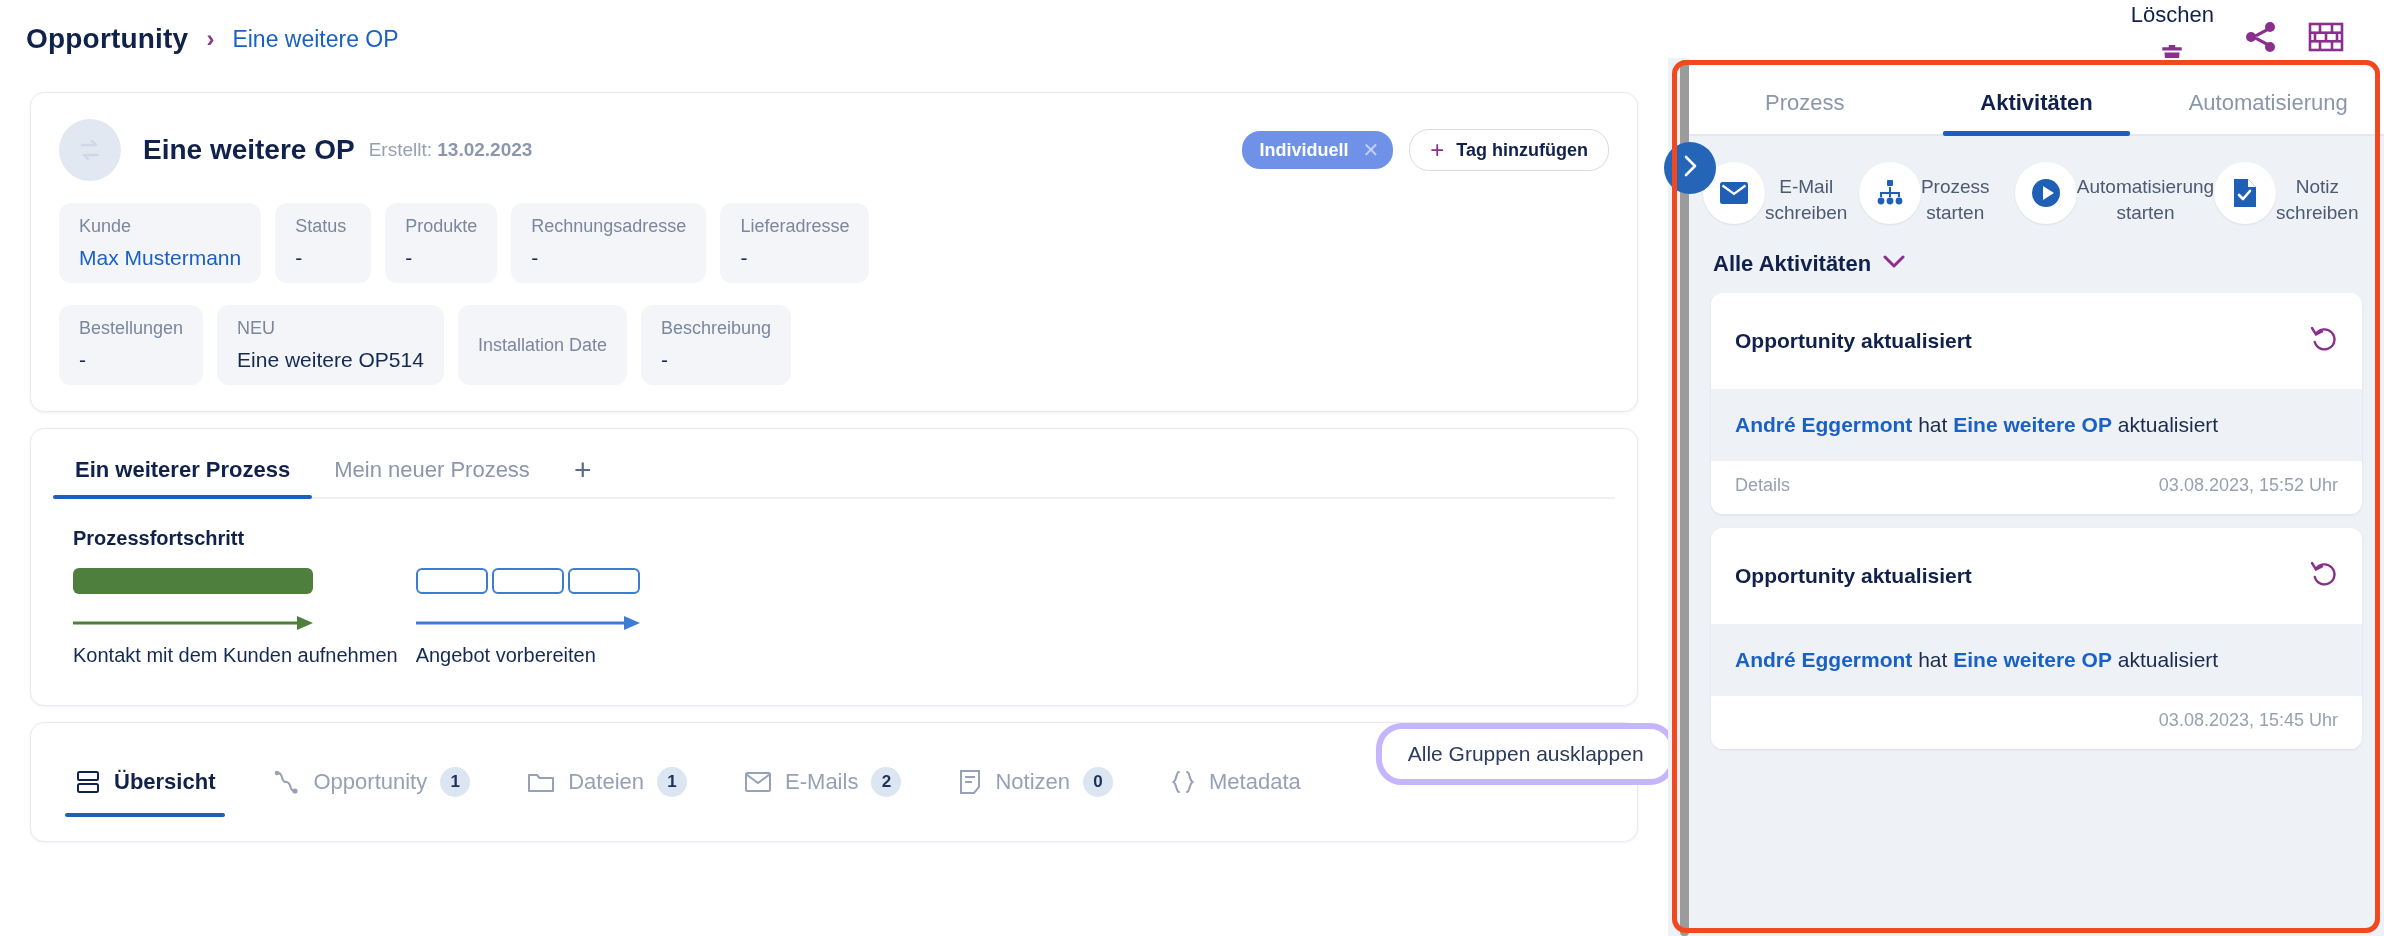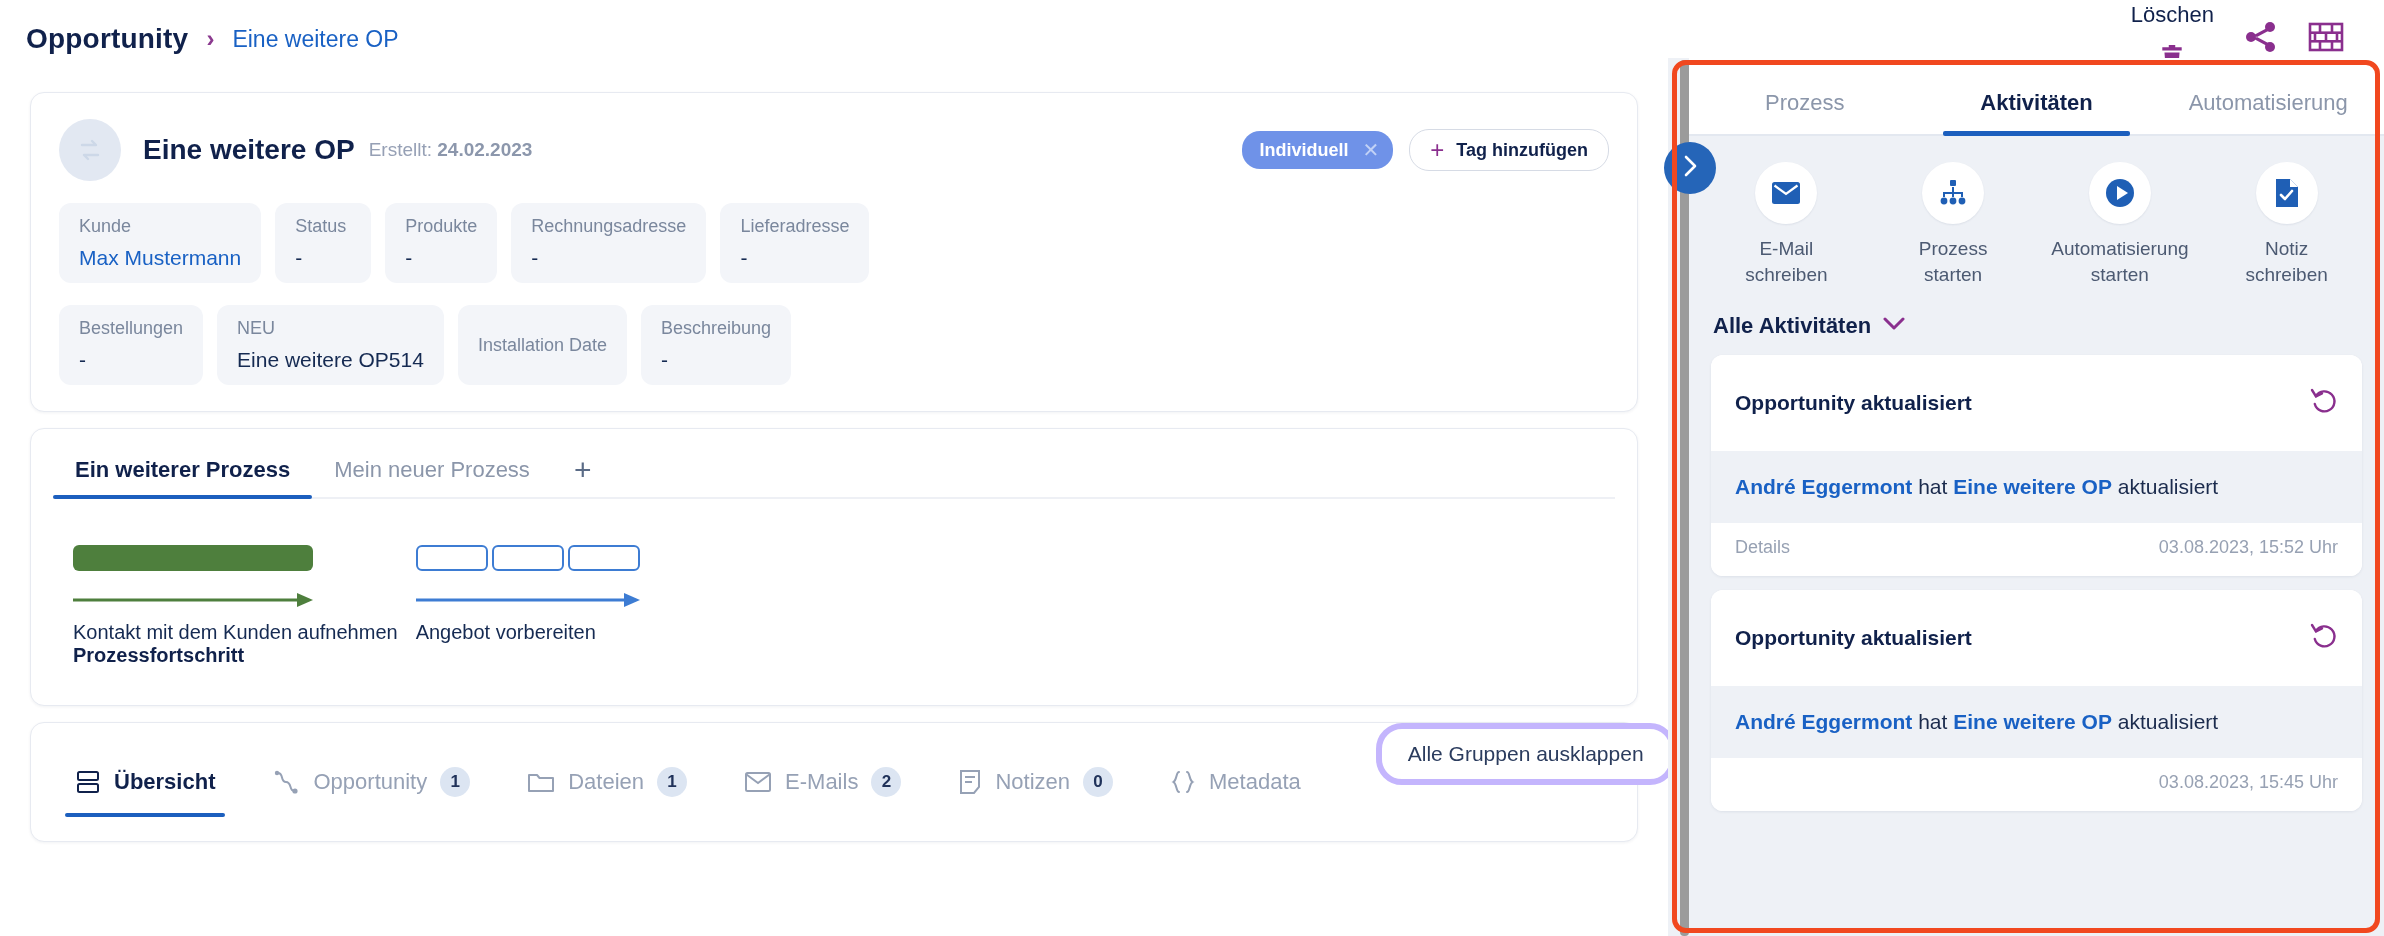--- a/index.html
+++ b/index.html
@@ -155,21 +155,21 @@
     flex: 1; text-align: center; font-size: 22px; color: #8b96aa;
     padding-bottom: 18px; cursor: pointer; position: relative; white-space: nowrap;
   }
   .rtab.active { color: #10214b; font-weight: bold; }
   .rtab.active::after {
     content:""; position:absolute; left: 22px; right: 22px; bottom: -2px;
     height: 5px; background: #1c5fbe; border-radius: 2px;
   }
 
   #quick-actions { display: flex; padding: 26px 14px 10px 14px; }
-  .qa { flex: 1; display: flex; flex-direction: column; align-items: center; cursor: pointer; }
+  .qa { flex: 1; display: flex; flex-direction: row; align-items: flex-start; cursor: pointer; }
   .qa-circle {
     width: 62px; height: 62px; border-radius: 50%; background: #ffffff;
     display: flex; align-items: center; justify-content: center;
     box-shadow: 0 1px 2px rgba(16,33,75,.08);
   }
   .qa-label {
     margin-top: 12px; font-size: 19px; color: #4c5a72; text-align: center;
     line-height: 1.35;
   }
 
@@ -255,21 +255,21 @@
         <svg width="30" height="30" viewBox="0 0 30 30">
           <g fill="none" stroke="#cdd8e8" stroke-width="2.4" stroke-linecap="round" stroke-linejoin="round">
             <path d="M7 10h14l-4-4"></path>
               <path d="M23 20H9l4 4"></path>
           </g>
         </svg>
       </div>
       <span id="record-title">Eine weitere OP</span>
       <span id="record-created">
         <span>Erstellt:</span>
-        <b>24.02.2023</b>
+        <b>13.02.2023</b>
       </span>
       <div id="header-right">
         <div id="tag-chip">
           <span>Individuell</span>
           <span class="x">✕</span>
         </div>
         <div id="add-tag-btn">
           <span class="plus">+</span>
           <span>Tag hinzufügen</span>
         </div>
@@ -317,20 +317,21 @@
       </div>
   </div>
 
   <div class="card" id="process-card">
     <div id="process-tabs">
         <div class="ptab active">Ein weiterer Prozess</div>
         <div class="ptab">Mein neuer Prozess</div>
         <div id="ptab-add">+</div>
       </div>
     <div id="progress-wrap">
+      <div id="progress-title">Prozessfortschritt</div>
       <div id="steps">
           <div class="step-col">
             <div class="step-bars">
               <div class="bar done" style="width: 240px;"></div>
             </div>
             <svg class="arrow-line" width="240" height="16" viewBox="0 0 240 16">
               <line x1="0" y1="8" x2="226" y2="8" stroke="#4e7f3d" stroke-width="3"></line>
               <polygon points="224,1 240,8 224,15" fill="#4e7f3d"></polygon>
             </svg>
             <div class="step-label">Kontakt mit dem Kunden aufnehmen</div>
@@ -341,21 +342,20 @@
               <div class="bar todo" style="width: 72px;"></div>
               <div class="bar todo" style="width: 72px;"></div>
             </div>
             <svg class="arrow-line" width="224" height="16" viewBox="0 0 224 16">
               <line x1="0" y1="8" x2="210" y2="8" stroke="#3d7cd3" stroke-width="3"></line>
               <polygon points="208,1 224,8 208,15" fill="#3d7cd3"></polygon>
             </svg>
             <div class="step-label">Angebot vorbereiten</div>
           </div>
         </div>
-      <div id="progress-title">Prozessfortschritt</div>
     </div>
   </div>
 
   <div class="card" id="bottom-card">
     <div id="bottom-tabs">
         <div class="btab active">
           <span style="display: flex;">
             <svg width="26" height="26" viewBox="0 0 26 26">
               <g fill="none" stroke="currentColor" stroke-width="2">
                 <rect x="3" y="3" width="20" height="8" rx="1.5"></rect>

